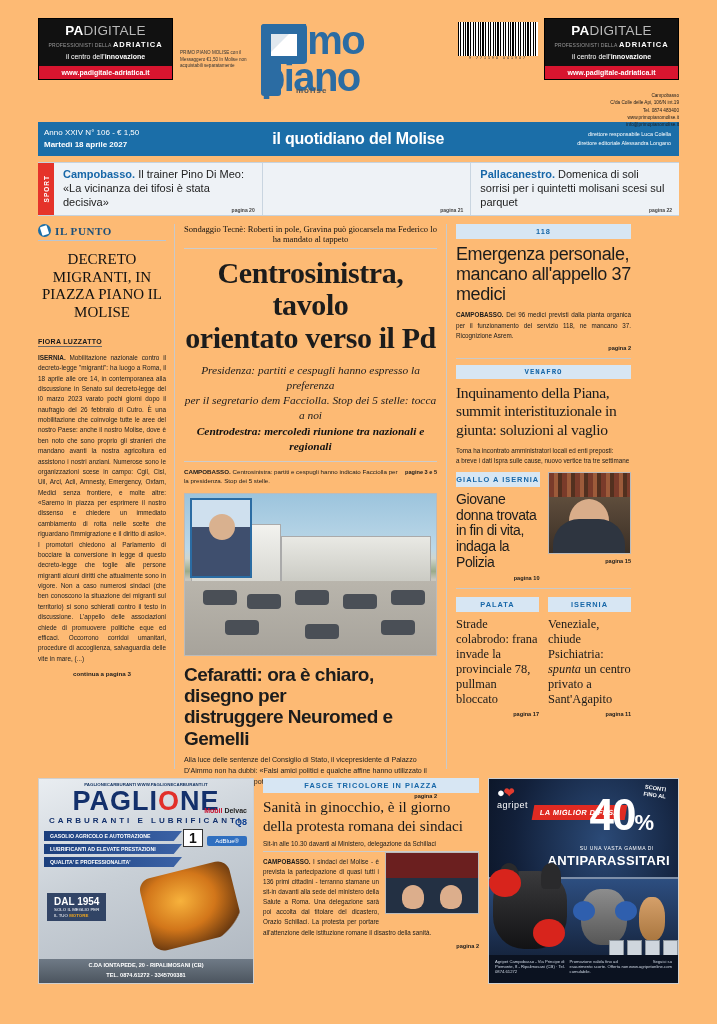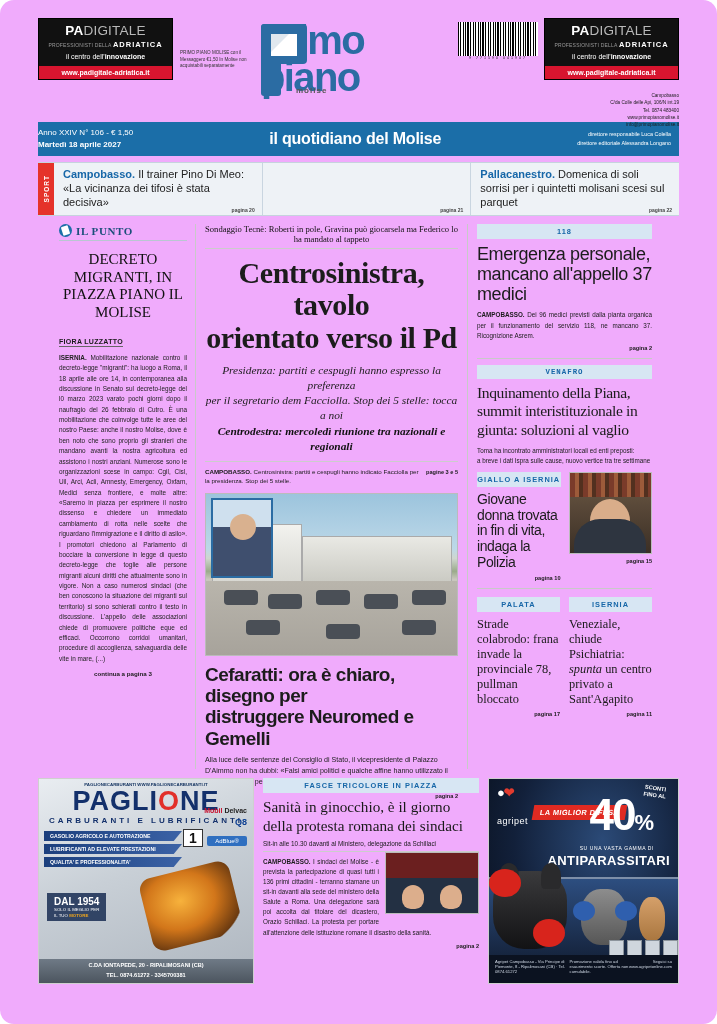--- a/index.html
+++ b/index.html
@@ -4,21 +4,21 @@
 <style>
   * { box-sizing: border-box; }
   html, body { margin:0; padding:0; }
   body {
     width:717px; height:1024px;
     background:#ffffff;
     font-family:"Liberation Sans", sans-serif;
     color:#1a1a1a;
     overflow:hidden;
   }
-  .page { position:relative; width:717px; height:1024px; padding:0 38px; background:#f0abfc;border-radius:14px; }
+  .page { position:relative; width:717px; height:1024px; padding:0 38px; background:#fdba74; }
 
   
   .masthead { position:relative; height:120px; padding-top:18px; display:flex; }
   .pad-box { width:135px; }
   .pad-ad {
     width:135px; height:62px; background:#111; border:1px solid #000;
     display:flex; flex-direction:column; align-items:center; justify-content:flex-start;
     padding-top:5px; position:relative; overflow:hidden;
   }
   .pad-l1 { font-size:13.5px; font-weight:bold; letter-spacing:.2px; line-height:1; }
@@ -45,39 +45,39 @@
   .barcode-row { display:flex; gap:6px; align-items:flex-start; }
   .barcode { width:80px; height:34px;
     background:repeating-linear-gradient(90deg,#000 0 1px,#fff 1px 2px,#000 2px 3.5px,#fff 3.5px 5px,#000 5px 5.8px,#fff 5.8px 7.5px);
     margin-top:4px; }
   .barcode-num { font-size:3.6px; text-align:center; color:#222; letter-spacing:2px; }
   .pubinfo { font-size:4.7px; text-align:right; line-height:1.55; color:#1a1a1a; padding-top:12px; width:96px; }
 
   
   .bluebar { background:#1b6ea8; color:#fff; height:34px; display:flex; align-items:center;
              justify-content:space-between; padding:0 8px 0 0; margin-top:2px; }
-  .bluebar .issue { font-size:8px; line-height:1.5; }
+  .bluebar .issue { font-size:8px; line-height:1.5; padding-left:6px; }
   .bluebar .issue b { display:block; font-weight:bold; }
   .bluebar .slogan { font-size:16px; font-weight:bold; flex:1; text-align:center; letter-spacing:-.2px; }
   .bluebar .dirs { font-size:5.4px; text-align:right; line-height:1.6; }
 
   
   .sportstrip { display:flex; background:#eef2f6; margin-top:6px; height:54px;
                 border-top:1px solid #c6d3de; border-bottom:1px solid #c6d3de; }
   .sport-tab { width:16px; background:#e5332a; color:#fff; font-size:6.5px; font-weight:bold;
                letter-spacing:1px; display:flex; align-items:center; justify-content:center; }
   .sport-tab span { writing-mode:vertical-rl; transform:rotate(180deg); }
   .sport-item { flex:1; padding:5px 8px 0 9px; position:relative; }
   .sport-item + .sport-item { border-left:1px solid #c9d5e0; }
   .sport-item .txt { font-size:11px; line-height:1.25; color:#222; }
   .sport-item .txt b { color:#1767a8; }
   .sport-item .pg { position:absolute; right:7px; bottom:2px; font-size:5px; font-weight:bold; color:#444; }
 
   
-  .grid { display:flex; margin-top:8px; height:545px;margin-left:21px; }
+  .grid { display:flex; margin-top:8px; height:545px; }
   .col-left { width:137px; padding-right:8px; border-right:1px solid #c9c9c9; }
   .col-mid { width:272px; padding:0 9px; border-right:1px solid #c9c9c9; }
   .col-right { width:184px; padding-left:9px; }
 
   
   .ilpunto { display:flex; align-items:center; gap:4px; border-bottom:1px solid #b9c6d2; padding-bottom:3px; }
   .ip-ico { width:13px; height:13px; border-radius:50%; background:#1b6ea8; position:relative; }
   .ip-ico:after { content:""; position:absolute; left:3px; top:2px; width:7px; height:9px;
                   background:#fff; transform:rotate(-18deg); border-radius:1px; }
   .ip-lbl { font-family:"Liberation Serif", serif; font-weight:bold; color:#1b4f7a; font-size:11px; letter-spacing:.6px; }
@@ -191,21 +191,21 @@
   .mb-deck { font-size:6.4px; margin-top:5px; padding-bottom:4px; border-bottom:1px solid #ccc; }
   .mb-body { font-size:6.3px; line-height:1.6; text-align:justify; margin-top:5px; }
   .mb-body b { font-weight:bold; }
   .mb-pg { font-size:5.6px; font-weight:bold; text-align:right; margin-top:5px; clear:both; }
 
   .ad-agripet { flex:1; border:1px solid #cfcfcf; position:relative; overflow:hidden;
      background:radial-gradient(ellipse at 60% 30%, #2b4a77 0%, #12203a 55%, #070d18 100%); }
   .ag-logo { position:absolute; left:8px; top:6px; color:#fff; }
   .ag-logo .mark { font-size:13px; font-weight:bold; letter-spacing:-1px; }
   .ag-logo .mark .r { color:#e23b2e; }
-  .ag-logo .nm { font-size:9px; letter-spacing:.5px;margin-top:16px; }
+  .ag-logo .nm { font-size:9px; letter-spacing:.5px; }
   .ag-ribbon { position:absolute; left:44px; top:26px; background:#e02a22; color:#fff;
      font-size:7.4px; font-weight:bold; padding:3px 7px; transform:skewX(-10deg); letter-spacing:.4px; }
   .ag-40 { position:absolute; right:26px; top:14px; color:#fff; font-size:44px; font-weight:bold;
      letter-spacing:-2px; line-height:1; }
   .ag-40 .pc { font-size:22px; }
   .ag-sconti { position:absolute; right:12px; top:6px; color:#fff; font-size:5.6px; font-weight:bold;
      text-align:center; line-height:1.2; transform:rotate(8deg); }
   .ag-su { position:absolute; right:24px; top:66px; color:#fff; font-size:5px; letter-spacing:.6px; }
   .ag-anti { position:absolute; right:8px; top:74px; color:#fff; font-size:13px; font-weight:bold;
      letter-spacing:.4px; }

